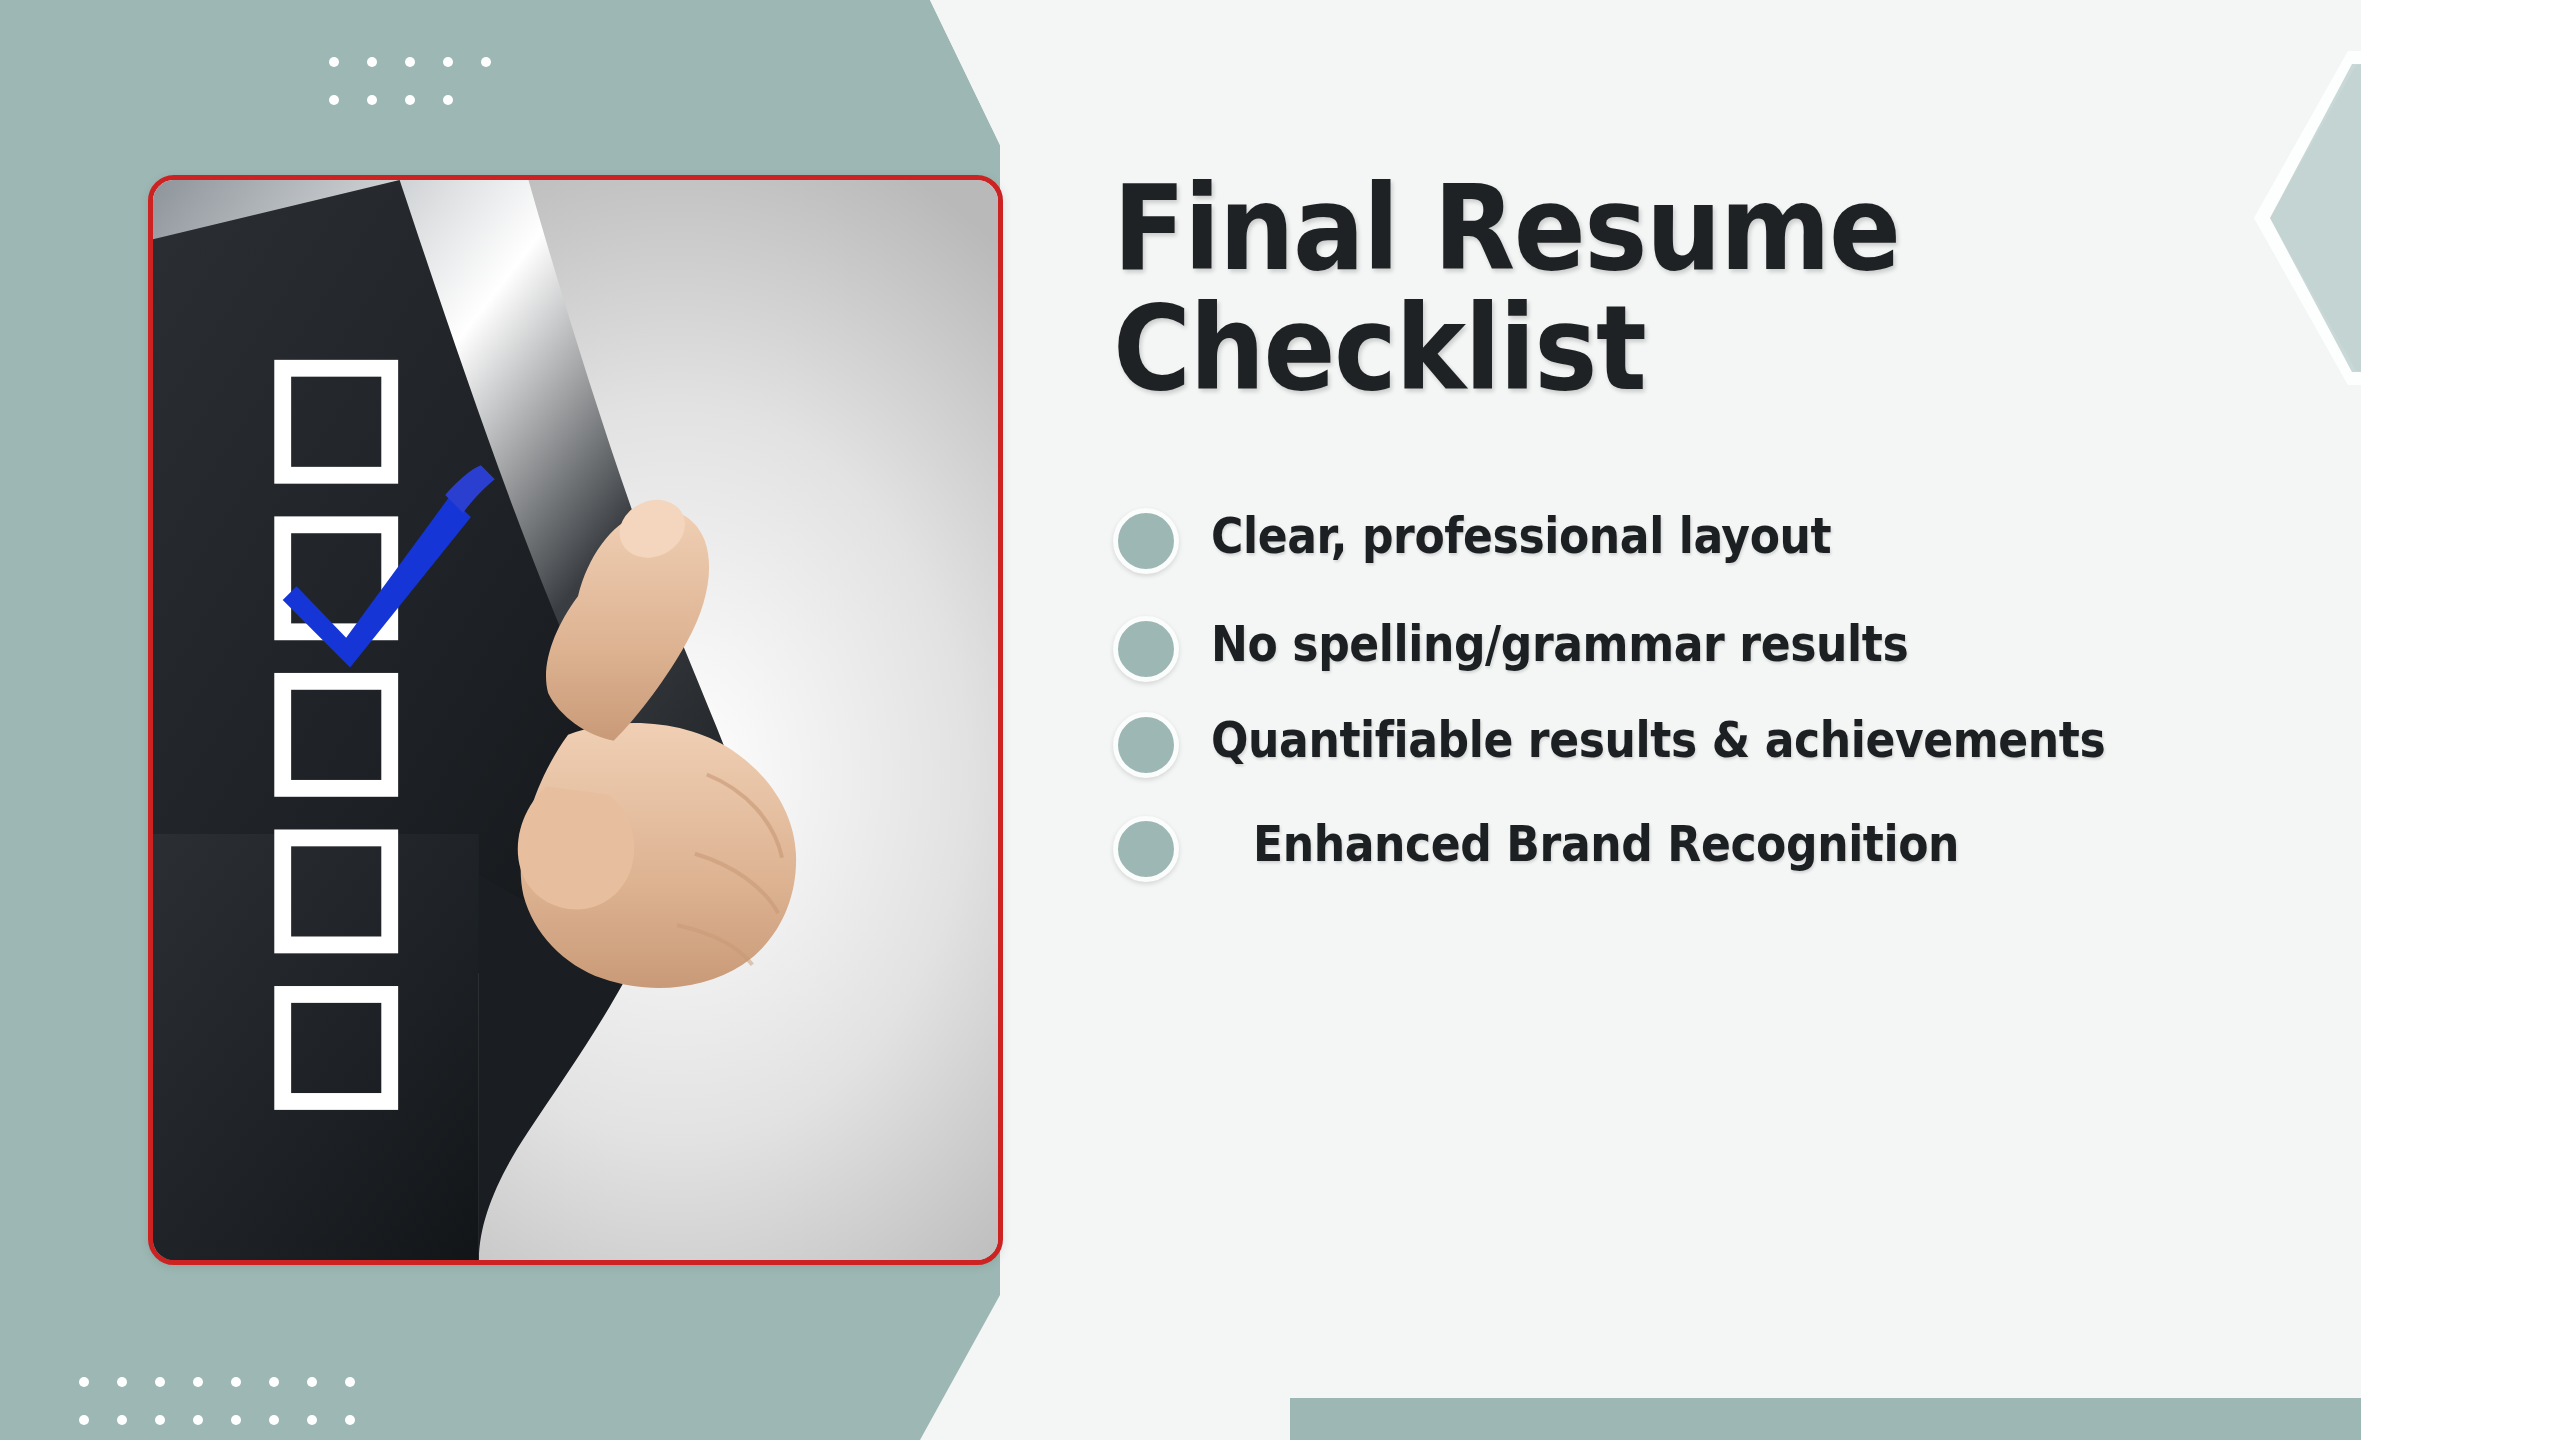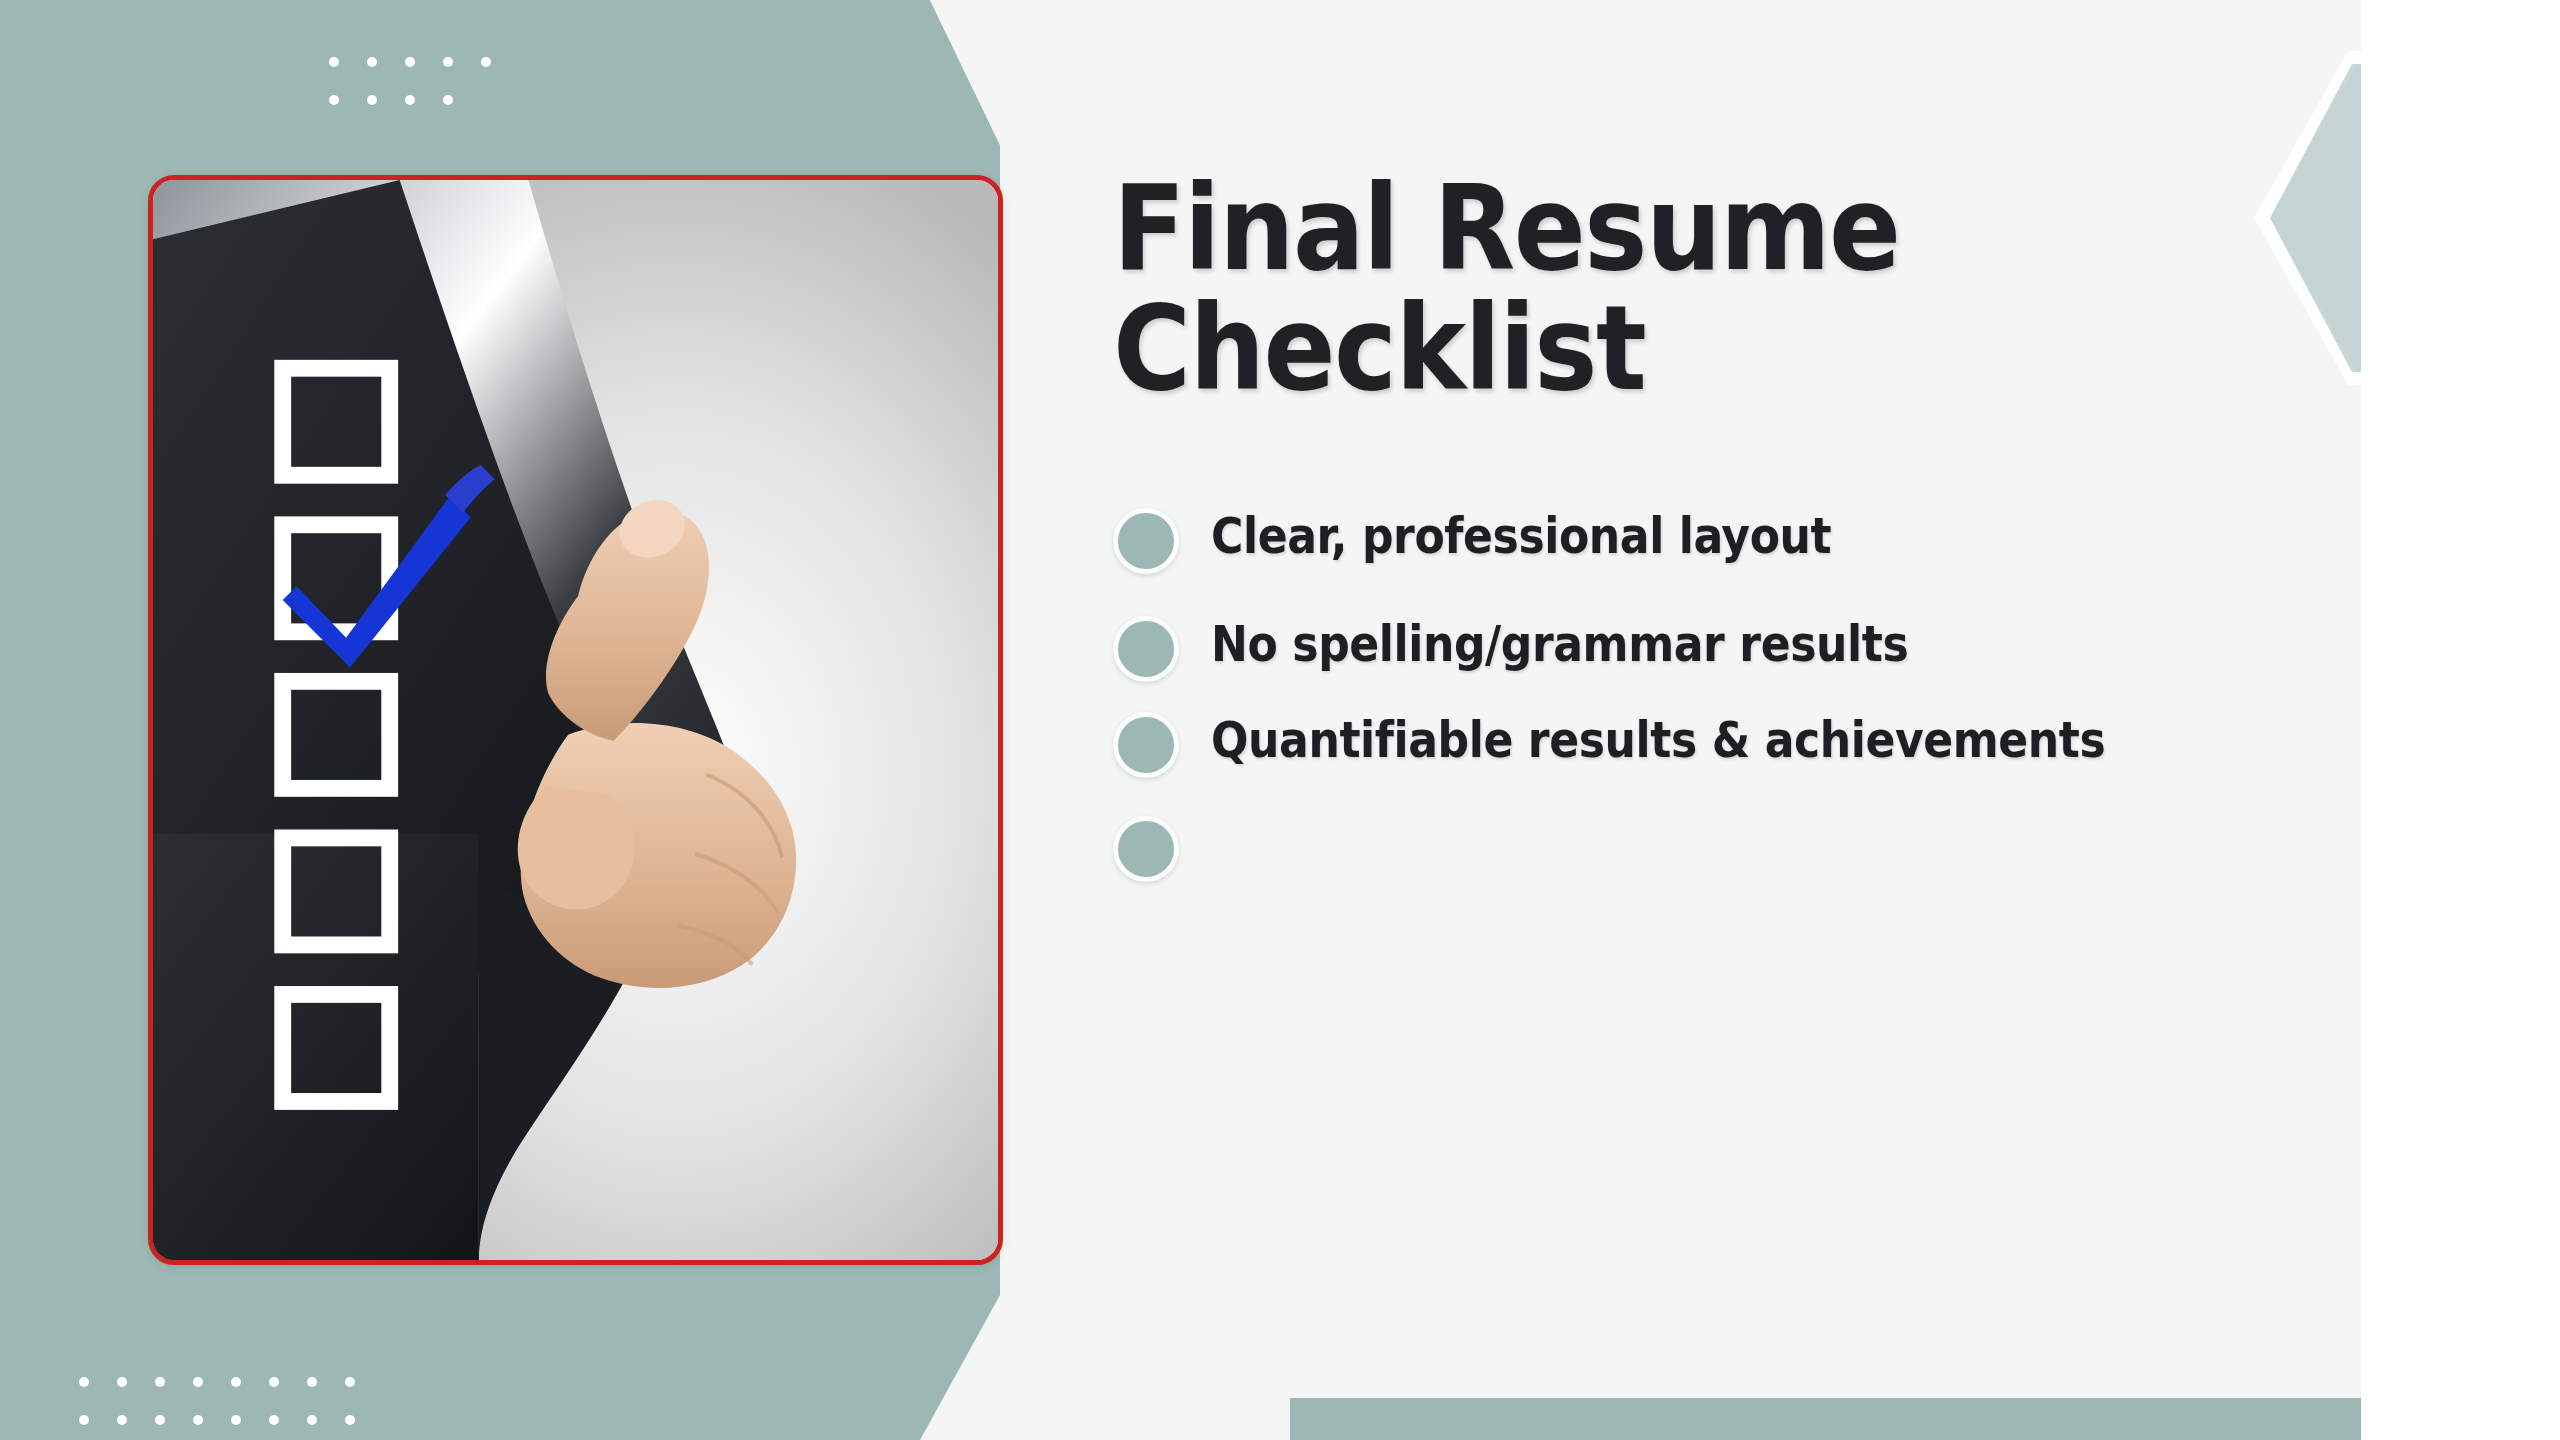--- a/index.html
+++ b/index.html
@@ -298,18 +298,19 @@
         <span class="bullet-text">No spelling/grammar results</span>
       </div>
 
       <div class="bullet b4">
         <span class="dot-marker"></span>
         <span class="bullet-text">Quantifiable results &amp; achievements</span>
       </div>
 
       <div class="bullet b5">
         <span class="dot-marker"></span>
+        <span class="bullet-text">Enhanced Brand Recognition</span>
       </div>
 
     </div>
   </div>
 
 </div>
 
 </body></html>

